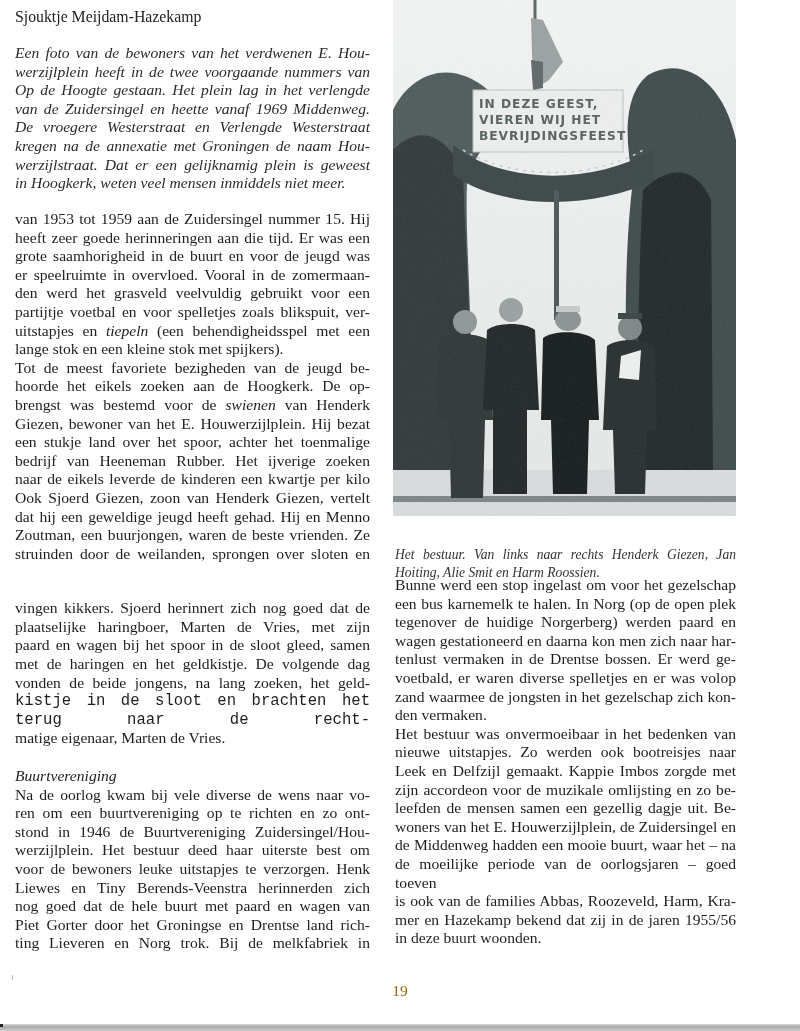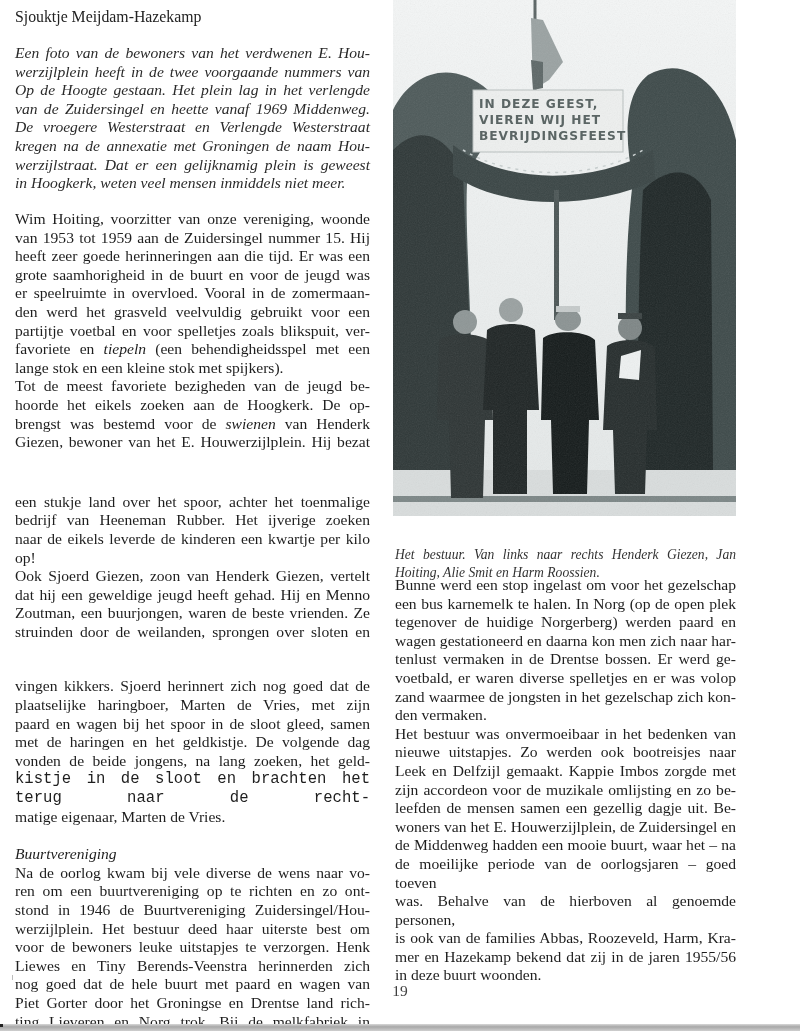--- a/index.html
+++ b/index.html
@@ -21,21 +21,21 @@
   .subhead { font-style:italic; }
   .body2 { position:absolute; left:395px; top:576px; width:341px; }
   .caption { position:absolute; left:395px; top:522px; width:341px; font-style:italic; font-size:13.6px; line-height:18px; color:#333; }
 
   
   .photo { position:absolute; left:393px; top:0; width:343px; height:516px; overflow:hidden;
     background:#e9ecec; }
   .photo svg { display:block; width:100%; height:100%; }
   .banner-text { font-family:"DejaVu Sans", sans-serif; font-weight:bold; font-size:12.2px; fill:#55605f; letter-spacing:1px; }
 
-  .pagenum { position:absolute; left:0; width:800px; top:982px; text-align:center; font-size:15.5px; color:#404040; }
+  .pagenum { position:absolute; left:0; width:800px; top:982px; text-align:center; font-size:15.5px; color:#a16207; }
   .tick { position:absolute; left:12px; top:975px; width:1px; height:5px; background:#bbb; }
   .bottombar { position:absolute; left:0; top:1024px; width:800px; height:7px;
     background:linear-gradient(#d8d8d8,#a8a8a8 40%,#cfcfcf); }
   .bottombar .dot { position:absolute; left:0; top:0; width:3px; height:3px; background:#222; }
 </style>
 </head>
 <body>
 
 <div class="author">Sjouktje Meijdam-Hazekamp</div>
 
@@ -45,39 +45,37 @@
   <span class="ln" style="white-space: normal;">Op de Hoogte gestaan. Het plein lag in het verlengde</span>
   <span class="ln" style="white-space: normal;">van de Zuidersingel en heette vanaf 1969 Middenweg.</span>
   <span class="ln" style="white-space: normal;">De vroegere Westerstraat en Verlengde Westerstraat</span>
   <span class="ln" style="white-space: normal;">kregen na de annexatie met Groningen de naam Hou-</span>
   <span class="ln" style="white-space: normal;">werzijlstraat. Dat er een gelijknamig plein is geweest</span>
   <span class="ln last" style="white-space: normal;">in Hoogkerk, weten veel mensen inmiddels niet meer.</span>
 </div>
 
 <div class="col body1">
   <p>
-    <span class="ln" style="white-space: normal;">Wim Hoiting, voorzitter van onze vereniging, woonde</span>
     <span class="ln" style="white-space: normal;">van 1953 tot 1959 aan de Zuidersingel nummer 15. Hij</span>
     <span class="ln" style="white-space: normal;">heeft zeer goede herinneringen aan die tijd. Er was een</span>
     <span class="ln" style="white-space: normal;">grote saamhorigheid in de buurt en voor de jeugd was</span>
     <span class="ln" style="white-space: normal;">er speelruimte in overvloed. Vooral in de zomermaan-</span>
     <span class="ln" style="white-space: normal;">den werd het grasveld veelvuldig gebruikt voor een</span>
     <span class="ln" style="white-space: normal;">partijtje voetbal en voor spelletjes zoals blikspuit, ver-</span>
-    <span class="ln" style="white-space: normal;"><span>favoriete en </span><span class="it">tiepeln</span><span> (een behendigheidsspel met een</span></span>
+    <span class="ln" style="white-space: normal;"><span>uitstapjes en </span><span class="it">tiepeln</span><span> (een behendigheidsspel met een</span></span>
     <span class="ln last" style="white-space: normal;">lange stok en een kleine stok met spijkers).</span>
   </p>
   <p>
     <span class="ln" style="white-space: normal;">Tot de meest favoriete bezigheden van de jeugd be-</span>
     <span class="ln" style="white-space: normal;">hoorde het eikels zoeken aan de Hoogkerk. De op-</span>
     <span class="ln" style="white-space: normal;"><span>brengst was bestemd voor de </span><span class="it">swienen</span><span> van Henderk</span></span>
     <span class="ln" style="white-space: normal;">Giezen, bewoner van het E. Houwerzijlplein. Hij bezat</span>
-    <span class="ln" style="white-space: normal; margin-top: 41px;">een stukje land over het spoor, achter het toenmalige</span>
+    <span class="ln" style="white-space: normal;">een stukje land over het spoor, achter het toenmalige</span>
     <span class="ln" style="white-space: normal;">bedrijf van Heeneman Rubber. Het ijverige zoeken</span>
     <span class="ln" style="white-space: normal;">naar de eikels leverde de kinderen een kwartje per kilo</span>
-    <span class="ln last" style="white-space: normal;">op!</span>
   </p>
   <p>
     <span class="ln" style="white-space: normal;">Ook Sjoerd Giezen, zoon van Henderk Giezen, vertelt</span>
     <span class="ln" style="white-space: normal;">dat hij een geweldige jeugd heeft gehad. Hij en Menno</span>
     <span class="ln" style="white-space: normal;">Zoutman, een buurjongen, waren de beste vrienden. Ze</span>
     <span class="ln" style="white-space: normal;">struinden door de weilanden, sprongen over sloten en</span>
     <span class="ln" style="white-space: normal; margin-top: 36px;">vingen kikkers. Sjoerd herinnert zich nog goed dat de</span>
     <span class="ln" style="white-space: normal;">plaatselijke haringboer, Marten de Vries, met zijn</span>
     <span class="ln" style="white-space: normal;">paard en wagen bij het spoor in de sloot gleed, samen</span>
     <span class="ln" style="white-space: normal;">met de haringen en het geldkistje. De volgende dag</span>
@@ -193,21 +191,20 @@
   </p>
   <p>
     <span class="ln" style="white-space: normal;">Het bestuur was onvermoeibaar in het bedenken van</span>
     <span class="ln" style="white-space: normal;">nieuwe uitstapjes. Zo werden ook bootreisjes naar</span>
     <span class="ln" style="white-space: normal;">Leek en Delfzijl gemaakt. Kappie Imbos zorgde met</span>
     <span class="ln" style="white-space: normal;">zijn accordeon voor de muzikale omlijsting en zo be-</span>
     <span class="ln" style="white-space: normal;">leefden de mensen samen een gezellig dagje uit. Be-</span>
     <span class="ln" style="white-space: normal;">woners van het E. Houwerzijlplein, de Zuidersingel en</span>
     <span class="ln" style="white-space: normal;">de Middenweg hadden een mooie buurt, waar het – na</span>
     <span class="ln" style="white-space: normal;">de moeilijke periode van de oorlogsjaren – goed toeven</span>
-    <span class="ln" style="white-space: normal;">was. Behalve van de hierboven al genoemde personen,</span>
     <span class="ln" style="white-space: normal;">is ook van de families Abbas, Roozeveld, Harm, Kra-</span>
     <span class="ln" style="white-space: normal;">mer en Hazekamp bekend dat zij in de jaren 1955/56</span>
     <span class="ln last" style="white-space: normal;">in deze buurt woonden.</span>
   </p>
 </div>
 
 <div class="tick"></div>
 <div class="pagenum">19</div>
 <div class="bottombar">
     <div class="dot"></div>

